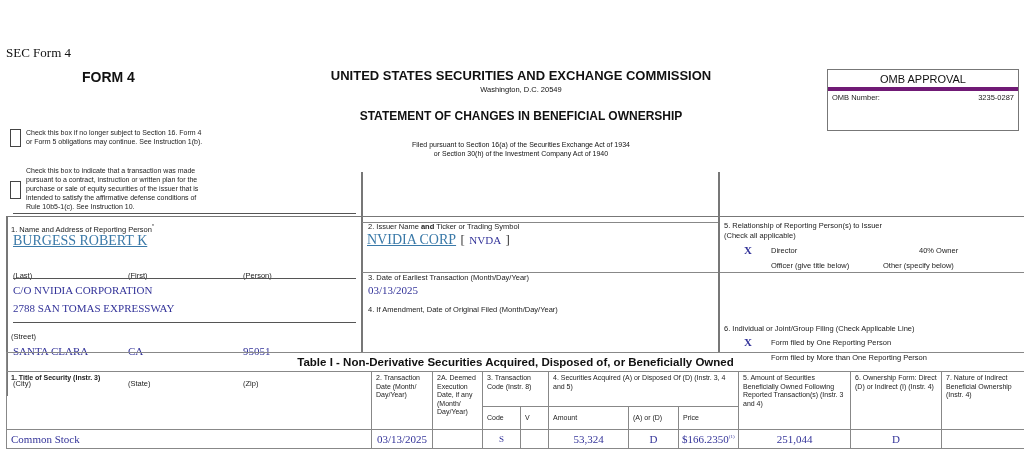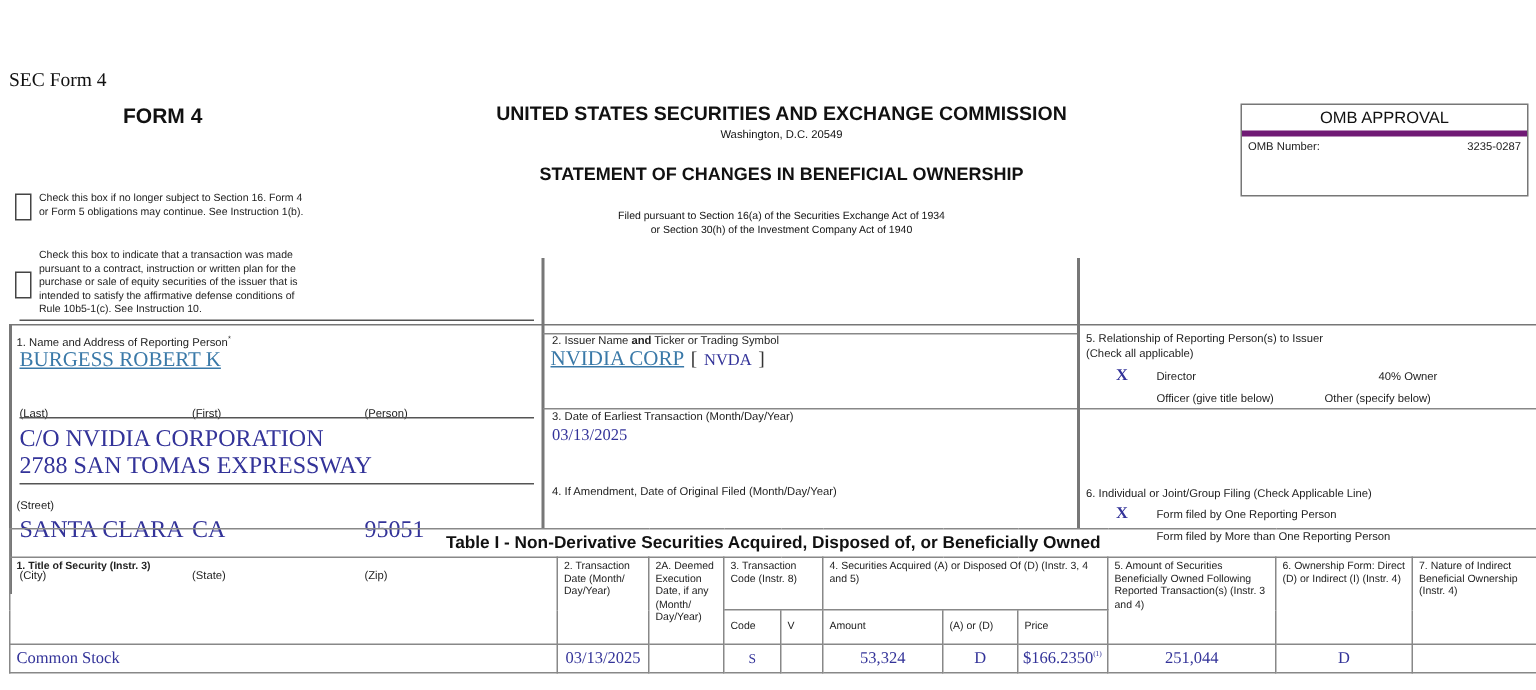--- a/index.html
+++ b/index.html
@@ -1,20 +1,20 @@
 <!DOCTYPE html>
 <html><head>
 <meta charset="utf-8">
 <style>
   html, body { margin: 0; padding: 0; background: #fff; }
   body { width: 1024px; height: 460px; overflow: hidden; position: relative; font-family: "Liberation Sans", sans-serif; color: #111; }
   .abs { position: absolute; margin-top: 44px; }
   .serif { font-family: "Liberation Serif", serif; }
   .small { font-size: 7.5px; line-height: 9.5px; color: #222; }
-  .val { font-family: "Liberation Serif", serif; color: #333399; font-size: 16px; }
+  .val { font-family: "Liberation Serif", serif; color: #333399; font-size: 11px; }
   .link { font-family: "Liberation Serif", serif; color: #3a79a8; text-decoration: underline; }
   .checkbox { width: 9px; height: 16px; border: 1px solid #444; background: #fff; }
   .hline { position: absolute; height: 1px; background: #555; }
   .vline { position: absolute; width: 2px; background: #777; }
   .xmark { font-family: "Liberation Serif", serif; color: #333399; font-weight: bold; font-size: 11px; }
   table.t1 { position: absolute; left: 6px; top: 352px; width: 1018px; border-collapse: collapse; table-layout: fixed; }
   table.t1 td, table.t1 th { border: 1px solid #888; padding: 2px 4px; vertical-align: top; text-align: left; font-weight: normal; }
   table.t1 .hdr { font-size: 7px; line-height: 8.5px; font-weight: bold; color: #222; }
   table.t1 .title { font-size: 11.5px; font-weight: bold; text-align: center; padding: 3px 0; }
   table.t1 .dat { font-family: "Liberation Serif", serif; color: #333399; font-size: 11px; vertical-align: middle; text-align: center; height: 14px; margin-left: 16px; }
@@ -89,21 +89,21 @@
 <div class="abs" style="left:367px;top:186px;white-space:nowrap;">
   <a class="link" style="font-size:14px;">NVIDIA CORP</a>
   <span class="serif" style="font-size:13px;color:#333;">[</span>
   <span class="val" style="font-size:11px;">NVDA</span>
   <span class="serif" style="font-size:13px;color:#333;">]</span>
 </div>
 
 <div class="abs small" style="left:368px;top:229px;">3. Date of Earliest Transaction (Month/Day/Year)</div>
 <div class="abs val" style="left:368px;top:240px;font-size:11px;">03/13/2025</div>
 
-<div class="abs small" style="left:368px;top:279px;text-align:right;">4. If Amendment, Date of Original Filed (Month/Day/Year)</div>
+<div class="abs small" style="left:368px;top:261px;text-align:right;">4. If Amendment, Date of Original Filed (Month/Day/Year)</div>
 
 <div class="abs small" style="left:724px;top:177px;">
   <div>5. Relationship of Reporting Person(s) to Issuer</div>
   <div>(Check all applicable)</div>
 </div>
 <div class="abs xmark" style="left:744px;top:200px;">X</div>
 <div class="abs small" style="left:771px;top:202px;">Director</div>
 <div class="abs small" style="left:919px;top:202px;">40% Owner</div>
 <div class="abs small" style="left:771px;top:217px;">Officer (give title below)</div>
 <div class="abs small" style="left:883px;top:217px;">Other (specify below)</div>

